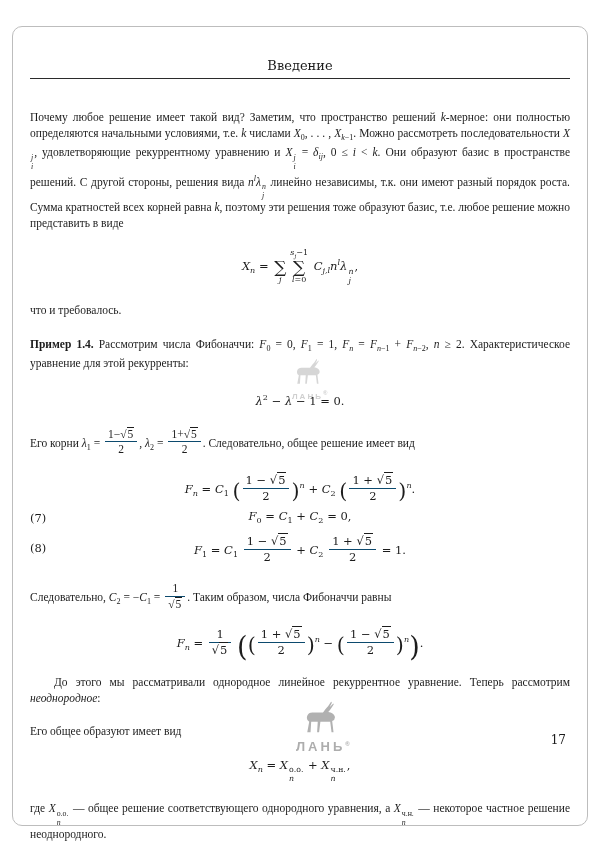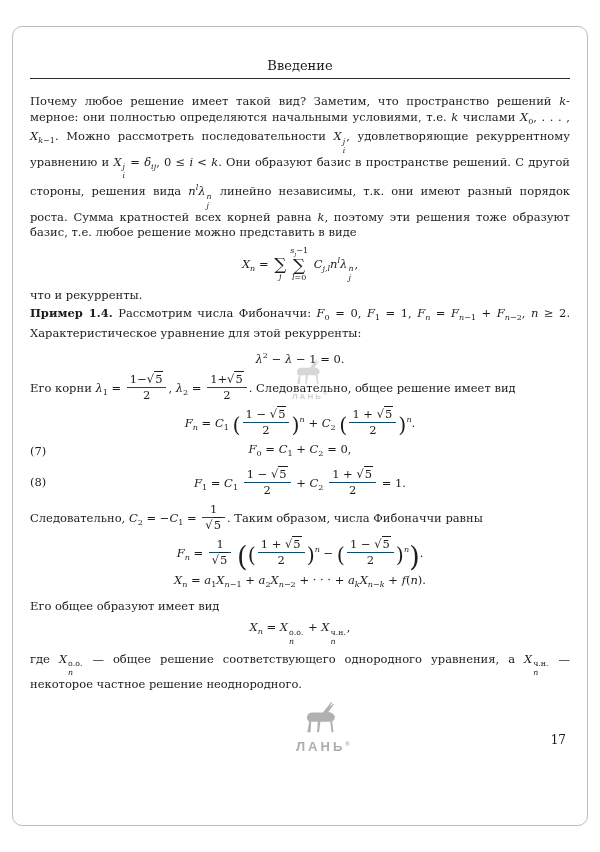--- a/index.html
+++ b/index.html
@@ -21,21 +21,21 @@
     text-align:center; font-size:13px;
   }
   .running-head .rule {
     margin-top:5px; border-top:1px solid #2b2b2b; height:0;
   }
   .content {
     position:absolute; left:30px; right:30px; top:92px;
     font-size:11.5px; line-height:15.6px; text-align:justify;
     z-index:2;
   }
-  .content p { margin:2px 0; }
+  .content p { margin:18px 0;font-family:Liberation Serif, serif; }
   .indent { text-indent:24px; }
   .para-example { margin-top:8px; }
   .para-nonhom { margin-top:8px; }
   b { font-weight:bold; }
   sub, sup { font-size:0.7em; }
   .display {
     text-align:center; margin:6px 0; text-indent:0;
   }
   
   .sum {
@@ -109,36 +109,36 @@
         <span class="op">∑</span>
         <span class="lim"><i>j</i></span>
       </span><span class="sum">
         <span class="lim"><i>s</i><sub><i>j</i></sub>−1</span>
         <span class="op">∑</span>
         <span class="lim"><i>l</i>=0</span>
       </span> <i>C</i><sub><i>j,l</i></sub><i>n</i><sup><i>l</i></sup><i>λ</i><span class="ss">
         <span><i>n</i></span>
         <span><i>j</i></span>
       </span>,</div>
-  <p>что и рекурренты.</p>
+  <p>что и требовалось.</p>
   <p class="para-example"><b>Пример 1.4.</b> Рассмотрим числа Фибоначчи: <i>F</i><sub>0</sub> = 0, <i>F</i><sub>1</sub> = 1, <i>F</i><sub><i>n</i></sub> = <i>F</i><sub><i>n</i>−1</sub> + <i>F</i><sub><i>n</i>−2</sub>, <i>n</i> ≥ 2. Характеристическое уравнение для этой рекурренты:</p>
   <div class="display"><i>λ</i><sup>2</sup> − <i>λ</i> − 1 = 0.</div>
   <p>Его корни <i>λ</i><sub>1</sub> = <span class="frac"><span class="fn">1−<span class="sqrt">√<span class="rad">5</span></span></span><span class="fd">2</span></span>, <i>λ</i><sub>2</sub> = <span class="frac"><span class="fn">1+<span class="sqrt">√<span class="rad">5</span></span></span><span class="fd">2</span></span>. Следовательно, общее решение имеет вид</p>
   <div class="display"><i>F</i><sub><i>n</i></sub> = <i>C</i><sub>1</sub> <span class="bp">(</span><span class="frac"><span class="fn">1 − <span class="sqrt">√<span class="rad">5</span></span></span><span class="fd">2</span></span><span class="bp">)</span><sup><i>n</i></sup> + <i>C</i><sub>2</sub> <span class="bp">(</span><span class="frac"><span class="fn">1 + <span class="sqrt">√<span class="rad">5</span></span></span><span class="fd">2</span></span><span class="bp">)</span><sup><i>n</i></sup>.</div>
   <div class="eqrow">
     <span class="eqtag">(7)</span>
     <span class="eqbody"><i>F</i><sub>0</sub> = <i>C</i><sub>1</sub> + <i>C</i><sub>2</sub> = 0,</span>
   </div>
   <div class="eqrow">
     <span class="eqtag">(8)</span>
     <span class="eqbody"><i>F</i><sub>1</sub> = <i>C</i><sub>1</sub> <span class="frac"><span class="fn">1 − <span class="sqrt">√<span class="rad">5</span></span></span><span class="fd">2</span></span> + <i>C</i><sub>2</sub> <span class="frac"><span class="fn">1 + <span class="sqrt">√<span class="rad">5</span></span></span><span class="fd">2</span></span> = 1.</span>
   </div>
   <p>Следовательно, <i>C</i><sub>2</sub> = −<i>C</i><sub>1</sub> = <span class="frac"><span class="fn">1</span><span class="fd"><span class="sqrt">√<span class="rad">5</span></span></span></span>. Таким образом, числа Фибоначчи равны</p>
   <div class="display"><i>F</i><sub><i>n</i></sub> = <span class="frac"><span class="fn">1</span><span class="fd"><span class="sqrt">√<span class="rad">5</span></span></span></span> <span class="bp2">(</span><span class="bp">(</span><span class="frac"><span class="fn">1 + <span class="sqrt">√<span class="rad">5</span></span></span><span class="fd">2</span></span><span class="bp">)</span><sup><i>n</i></sup> − <span class="bp">(</span><span class="frac"><span class="fn">1 − <span class="sqrt">√<span class="rad">5</span></span></span><span class="fd">2</span></span><span class="bp">)</span><sup><i>n</i></sup><span class="bp2">)</span>.</div>
-  <div class="display"><i>X</i><sub><i>n</i></sub> = <i>a</i><sub>1</sub><i>X</i><sub><i>n</i>−1</sub> + <i>a</i><sub>2</sub><i>X</i><sub><i>n</i>−2</sub> + · · · + <i>a</i><sub><i>k</i></sub><i>X</i><sub><i>n</i>−<i>k</i></sub> + <i>f</i>(<i>n</i>).</div>
+  <p class="indent para-nonhom">До этого мы рассматривали однородное линейное рекуррентное уравнение. Теперь рассмотрим <i>неоднородное</i>:</p>
   <p>Его общее образуют имеет вид</p>
   <div class="display"><i>X</i><sub><i>n</i></sub> = <i>X</i><span class="ss">
         <span>о.о.</span>
         <span><i>n</i></span>
       </span> + <i>X</i><span class="ss">
         <span>ч.н.</span>
         <span><i>n</i></span>
       </span>,</div>
   <p>где <i>X</i><span class="ss">
         <span>о.о.</span>

